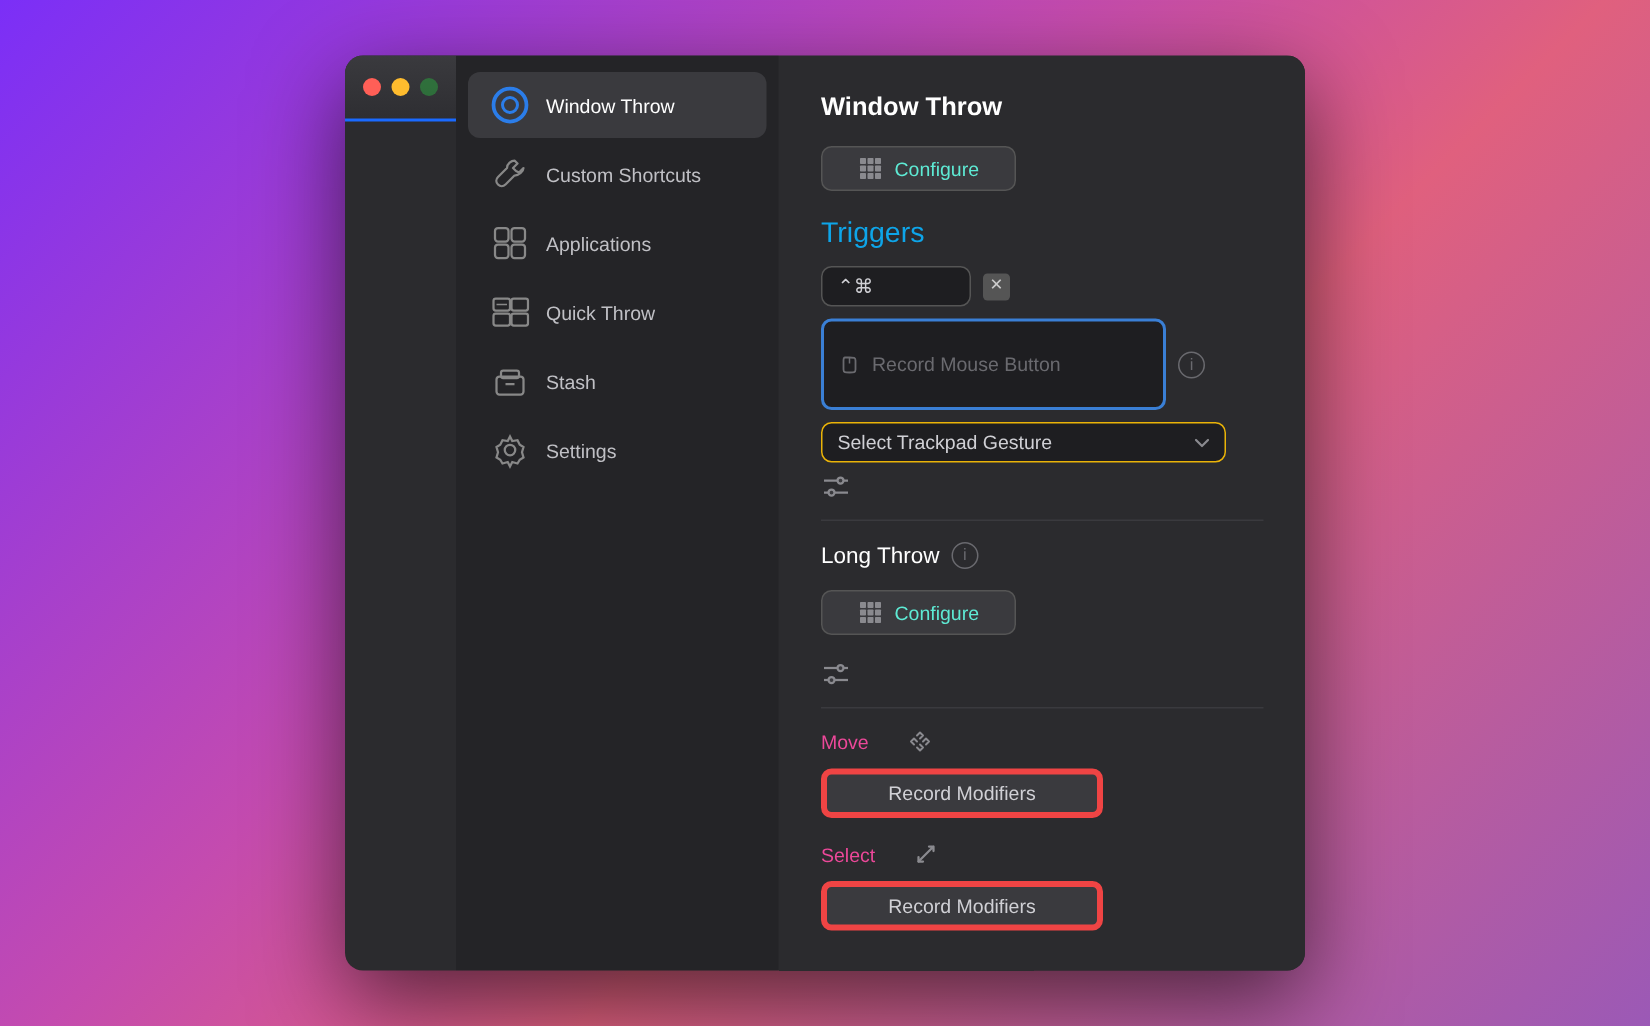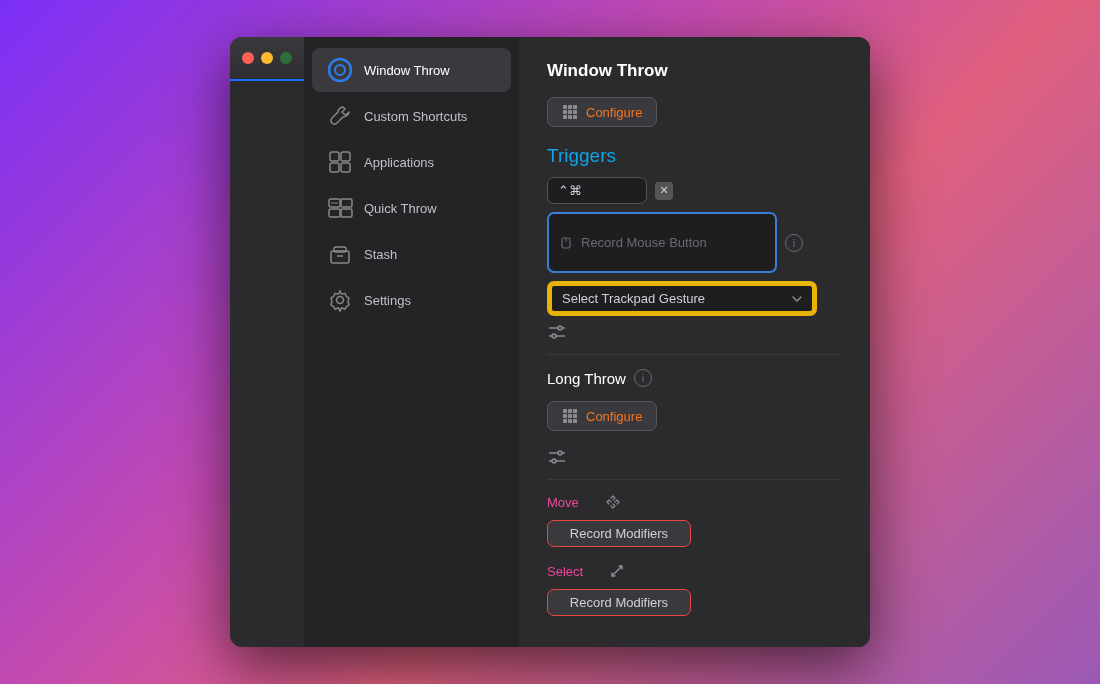--- a/index.html
+++ b/index.html
@@ -112,22 +112,22 @@
       margin-bottom: 16px;
     }
 
     .configure-btn {
       display: flex;
       align-items: center;
       gap: 8px;
       background: #3a3a3e;
       border: 1px solid #555;
       border-radius: 7px;
-      padding: 6px 14px;
-      color: #f97316;
+      padding: 6px 24px;
+      color: #5eead4;
       font-size: 13px;
       cursor: pointer;
       margin-bottom: 18px;
     }
 
     .triggers-label {
       font-size: 19px;
       color: #0ea5e9;
       margin-bottom: 10px;
     }
@@ -190,21 +190,21 @@
       align-items: center;
       justify-content: center;
       font-size: 11px;
       cursor: pointer;
     }
 
     .trackpad-select {
       display: flex;
       align-items: center;
       background: #1e1e21;
-      border: 5px solid #eab308;
+      border: 1px solid #eab308;
       border-radius: 7px;
       padding: 5px 10px;
       font-size: 13px;
       color: #d0d0d5;
       width: 270px;
       cursor: pointer;
       justify-content: space-between;
       margin-bottom: 8px;
     }
 
@@ -229,27 +229,27 @@
       display: flex;
       align-items: center;
       gap: 26px;
       margin-bottom: 10px;
       font-size: 13px;
       color: #ec4899;
     }
 
     .record-btn {
       background: #3a3a3e;
-      border: 1px solid #ef4444;
+      border: 4px solid #ef4444;
       border-radius: 7px;
       padding: 5px 14px;
       color: #d0d0d5;
       font-size: 13px;
       cursor: pointer;
-      width: 144px;
+      width: 188px;
       text-align: center;
       margin-bottom: 16px;
     }
 
     
     svg { display: block; }
   </style>
 </head>
 <body>
 

